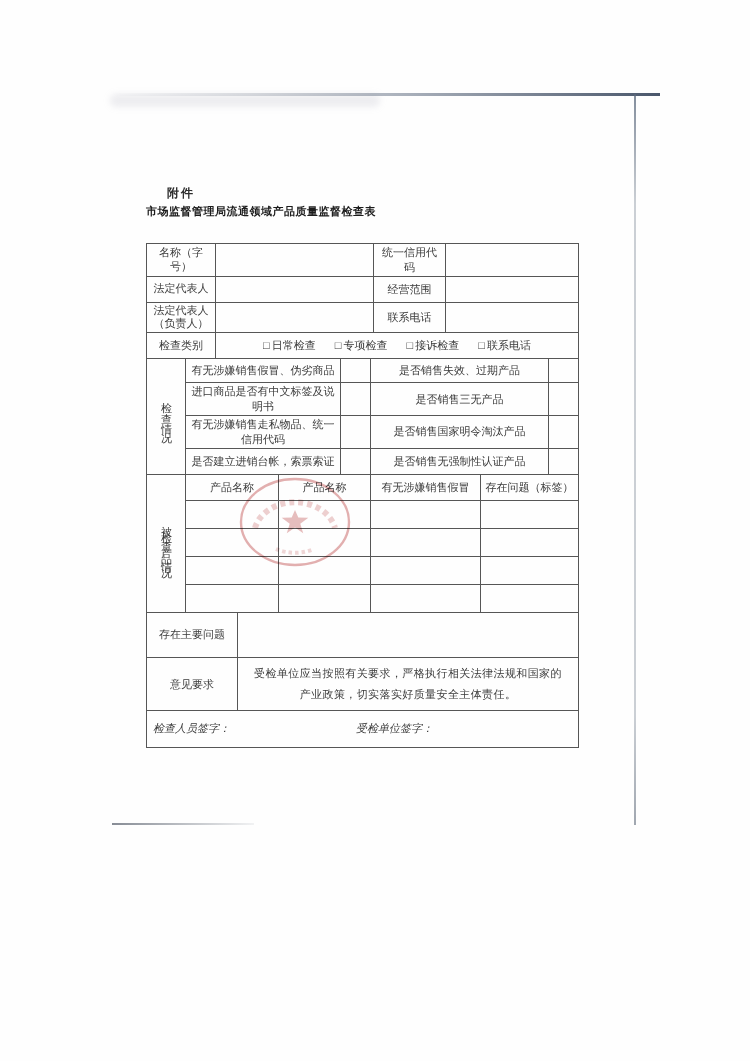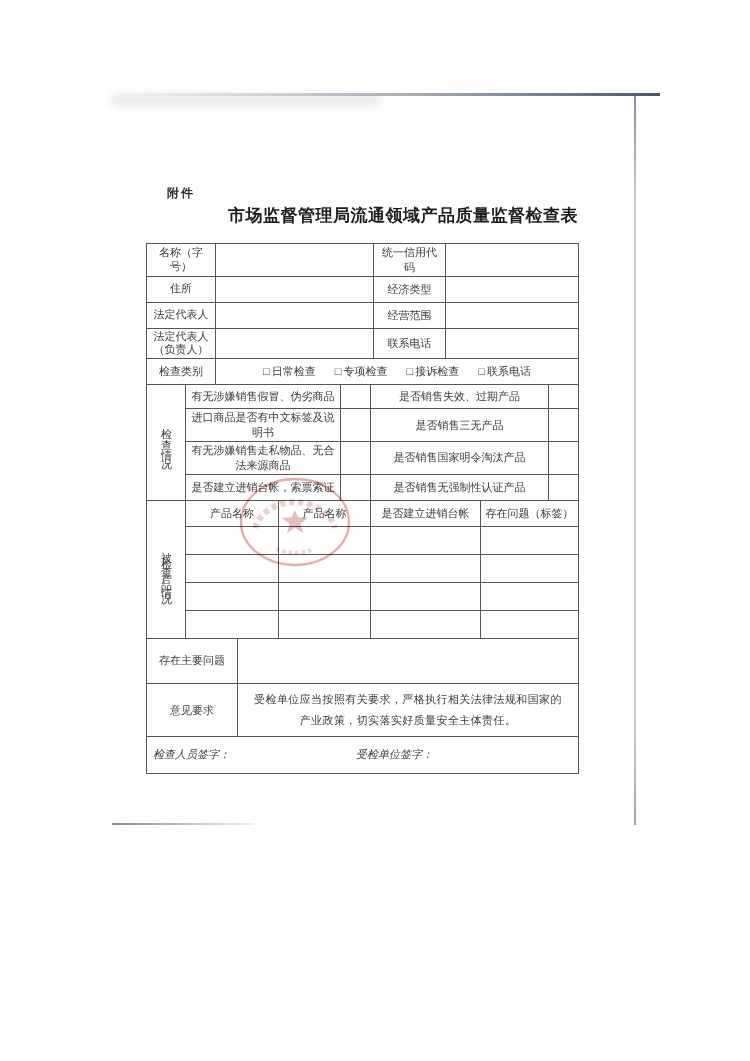--- a/index.html
+++ b/index.html
@@ -13,22 +13,22 @@
   .edge-top-line{position:absolute;left:112px;top:93px;width:548px;height:3px;
     background:linear-gradient(to right,rgba(130,138,152,0) 0%,rgba(130,138,152,.28) 25%,rgba(95,108,128,.55) 55%,rgba(58,72,94,.92) 100%);}
   .edge-top-smudge{position:absolute;left:110px;top:94px;width:270px;height:13px;
     background:rgba(148,152,168,.16);filter:blur(3px);border-radius:6px;}
   .edge-right-line{position:absolute;left:634px;top:94px;width:2px;height:731px;
     background:linear-gradient(to bottom,rgba(90,104,124,.75),rgba(140,150,162,.45) 15%,rgba(140,150,162,.45) 85%,rgba(110,120,134,.65));}
   .edge-bottom-line{position:absolute;left:112px;top:823px;width:142px;height:2px;
     background:linear-gradient(to right,rgba(95,102,114,.75),rgba(150,156,166,.12));}
 
   .attachment{position:absolute;left:167px;top:185px;font-size:12px;font-weight:bold;color:#2d2d2d;letter-spacing:2px;}
-  .doc-title{position:absolute;left:146px;top:204px;width:432px;text-align:right;
-    font-size:17px;font-weight:bold;color:#1c1c1c;letter-spacing:.5px;}
+  .doc-title{position:absolute;left:146px;top:204px;width:432px;text-align:left;
+    font-size:11px;font-weight:bold;color:#1c1c1c;letter-spacing:.5px;}
 
   .form{position:absolute;left:146px;top:243px;width:432px;}
   table{border-collapse:collapse;table-layout:fixed;width:432px;}
   table + table{margin-top:-1px;}
   td{border:1px solid #565656;font-size:11px;color:#3a3a3a;text-align:center;
      vertical-align:middle;padding:1px 3px;overflow:hidden;line-height:1.35;}
   td.blank{padding:0;}
   td.prewrap{white-space:pre-line;line-height:1.25;margin-top:45px;}
 
   .vlabel{writing-mode:vertical-lr;text-orientation:upright;display:inline-block;
@@ -68,26 +68,20 @@
           <col style="width:69px">
           <col style="width:158px">
           <col style="width:72px">
           <col style="width:133px">
         </colgroup>
       <tbody>
           <tr style="height:28px">
         <td class="prewrap">名称（字号）</td>
         <td class="blank"></td>
         <td>统一信用代码</td>
-        <td class="blank"></td>
-      </tr>
-      <tr style="height:26px">
-        <td class="prewrap">住所</td>
-        <td class="blank"></td>
-        <td>经济类型</td>
         <td class="blank"></td>
       </tr>
       <tr style="height:26px">
         <td class="prewrap">法定代表人</td>
         <td class="blank"></td>
         <td>经营范围</td>
         <td class="blank"></td>
       </tr>
       <tr style="height:29px">
         <td class="prewrap">法定代表人
@@ -135,21 +129,21 @@
         <td>是否销售失效、过期产品</td>
         <td class="blank"></td>
       </tr>
       <tr style="height:24px">
         <td>进口商品是否有中文标签及说明书</td>
         <td class="blank"></td>
         <td>是否销售三无产品</td>
         <td class="blank"></td>
       </tr>
       <tr style="height:28px">
-        <td>有无涉嫌销售走私物品、无合法来源商品</td>
+        <td>有无涉嫌销售走私物品、统一信用代码</td>
         <td class="blank"></td>
         <td>是否销售国家明令淘汰产品</td>
         <td class="blank"></td>
       </tr>
       <tr style="height:26px">
         <td>是否建立进销台帐，索票索证</td>
         <td class="blank"></td>
         <td>是否销售无强制性认证产品</td>
         <td class="blank"></td>
       </tr>
@@ -162,21 +156,21 @@
           <col style="width:93px">
           <col style="width:92px">
           <col style="width:110px">
           <col style="width:98px">
         </colgroup>
       <tbody>
           <tr style="height:26px">
         <td rowspan="5"><span class="vlabel long">被检查产品情况</span></td>
         <td>产品名称</td>
         <td>产品名称</td>
-        <td>是否建立进销台帐</td>
+        <td>有无涉嫌销售假冒</td>
         <td>存在问题（标签）</td>
       </tr>
       <tr style="height:28px">
             <td class="blank"></td>
             <td class="blank"></td>
             <td class="blank"></td>
             <td class="blank"></td>
           </tr>
       <tr style="height:28px">
             <td class="blank"></td>

